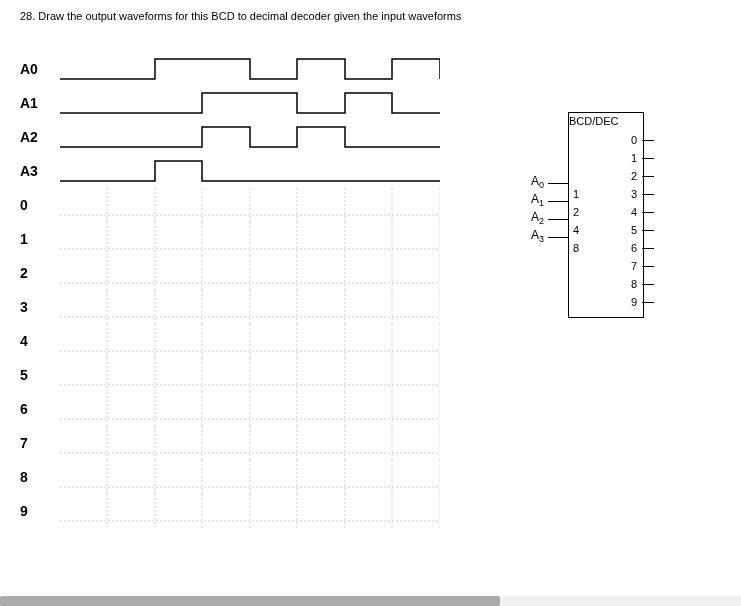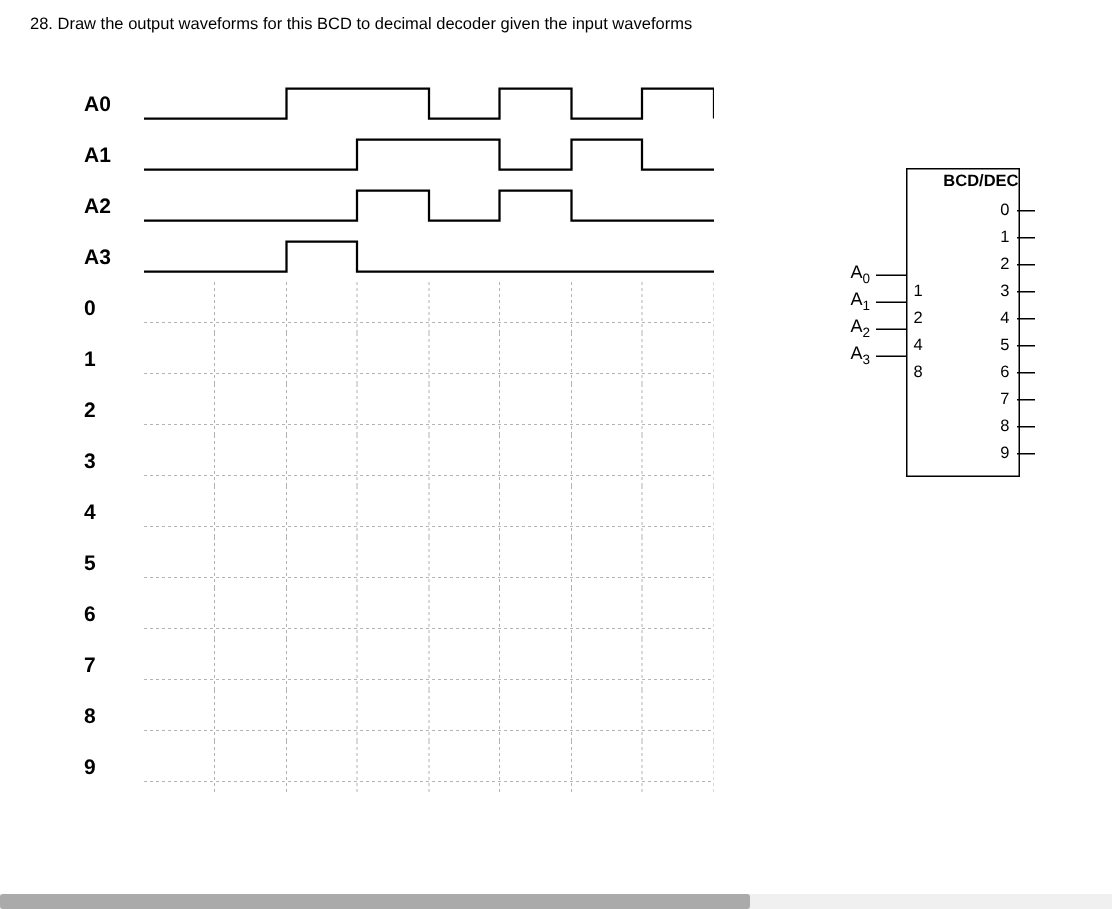--- a/index.html
+++ b/index.html
@@ -12,21 +12,20 @@
     width: 741px;
     box-sizing: border-box;
   }
   .question {
     font-size: 11px;
     margin-bottom: 30px;
   }
   .content {
     display: flex;
     align-items: flex-start;
-    margin-left: 36px;
   }
   .timing-area {
     width: 470px;
   }
   .row {
     display: flex;
     align-items: center;
     height: 34px;
   }
   .row-label {
@@ -89,25 +88,24 @@
     margin-left: 4px;
   }
   sub { font-size: 9px; }
   .decoder-box {
     border: 1px solid #000;
     width: 74px;
     position: relative;
     font-size: 11px;
   }
   .decoder-title {
-    text-align: right;
+    text-align: left;
     padding: 2px 0;
     border-bottom: 0;
     font-size: 11px;
-    font-weight: bold;
   }
   .decoder-body {
     display: flex;
     padding-bottom: 6px;
   }
   .decoder-left {
     width: 36px;
     padding-top: 56px;
   }
   .decoder-left div {

